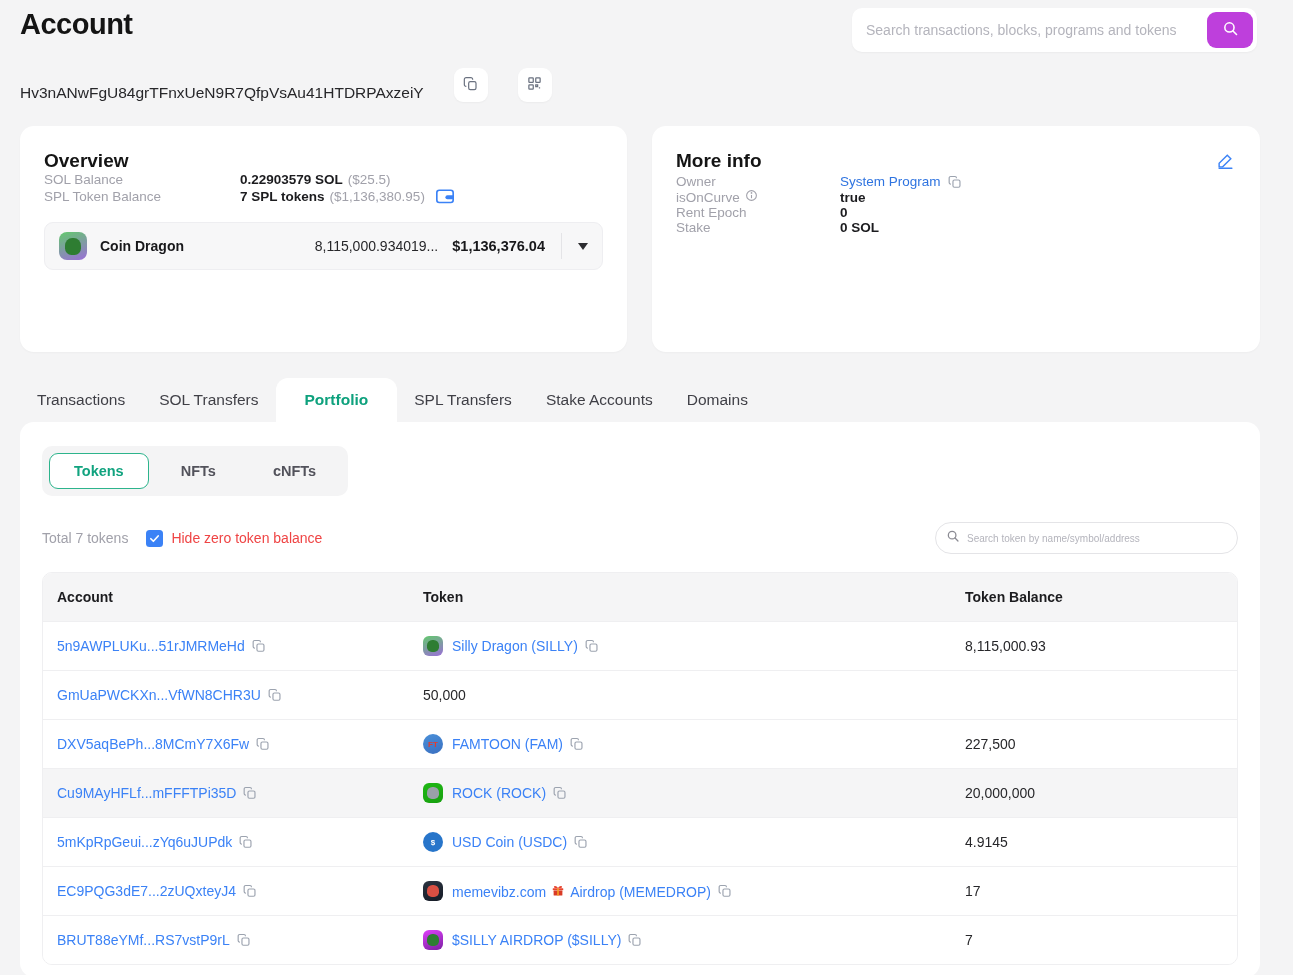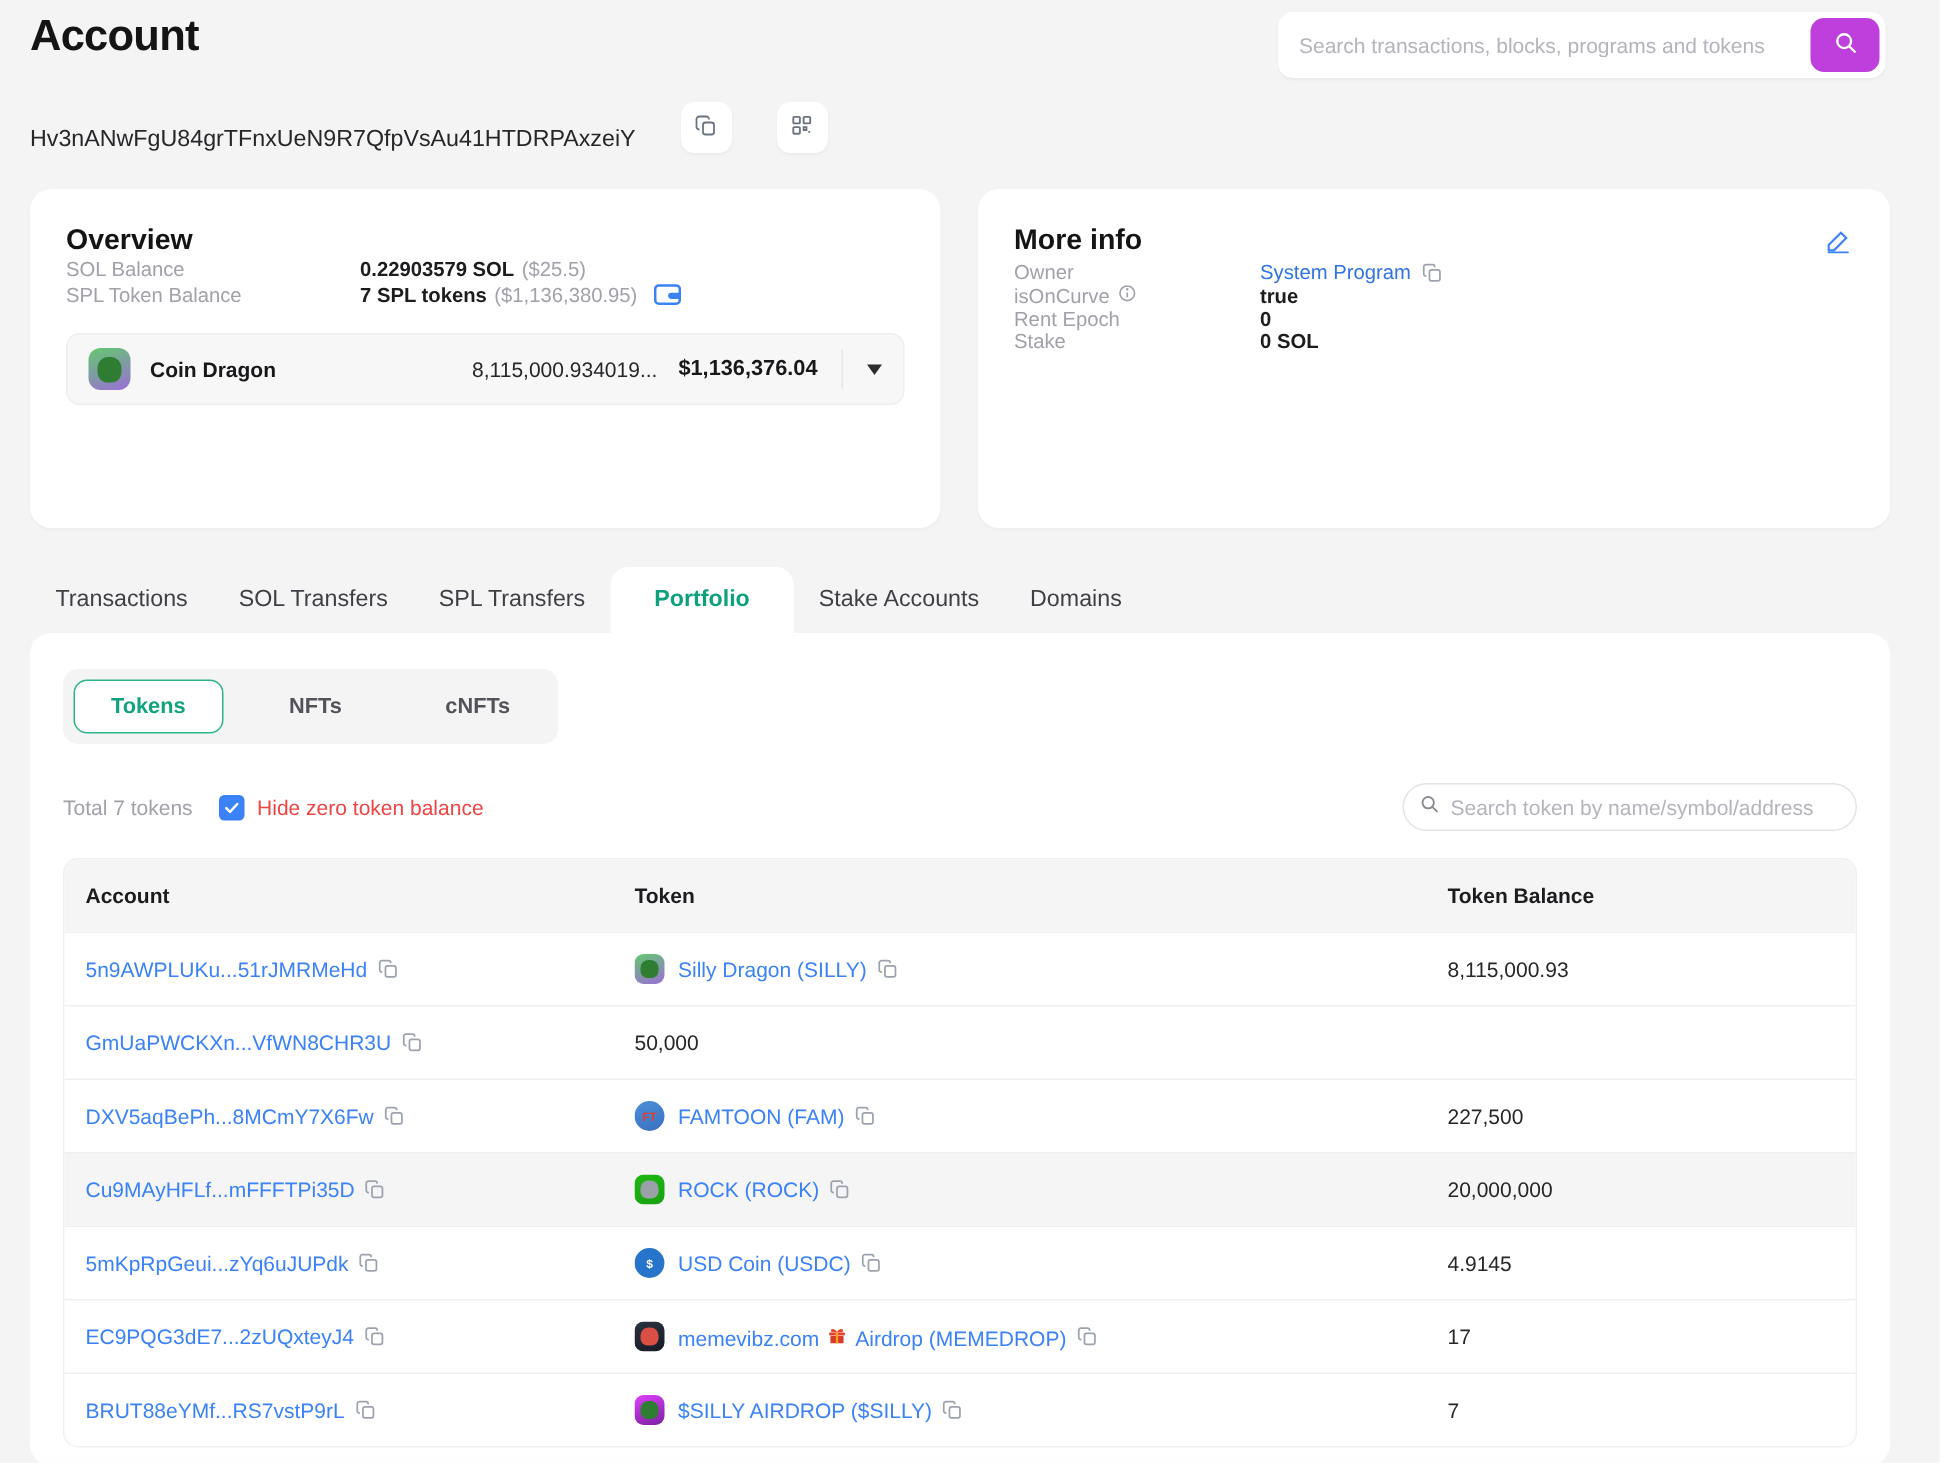--- a/index.html
+++ b/index.html
@@ -45,30 +45,30 @@
   .ts-amount { margin-left:auto; font-size:14px; color:#27272a; }
   .ts-usd { margin-left:14px; font-weight:700; font-size:14.5px; }
   .ts-div { width:1px; height:26px; background:#e4e4e7; margin:0 16px; }
   .caret-down { width:0; height:0; border-left:5.5px solid transparent; border-right:5.5px solid transparent; border-top:7px solid #2d2d30; }
   
   .tabs-row { display:flex; margin:26px 33px 0 20px; align-items:flex-end; }
   .tab { padding:13px 17px; font-size:15.5px; color:#3f3f46; cursor:pointer; white-space:nowrap; }
   .tab.active { background:#fff; border-radius:12px 12px 0 0; color:#0ea17d; font-weight:700; padding:13px 29px; }
   
   .main-panel { margin:0 33px 23px 20px; background:#fff; border-radius:14px; padding:24px 22px 12px 22px; }
-  .subtabs { display:inline-flex; background:#f4f4f5; border-radius:10px; padding:7px; gap:19px; }
+  .subtabs { display:inline-flex; background:#f4f4f5; border-radius:10px; padding:7px; gap:7px; }
   .subtab { padding:9px 24px; border-radius:9px; font-size:14.5px; font-weight:700; color:#52525b; cursor:pointer; border:1px solid transparent; }
   .subtab.active { background:#fff; border:1px solid #2db48c; color:#11a37f; }
   .filter-row { display:flex; align-items:center; margin-top:26px; }
   .total-text { color:#a1a1aa; font-size:14px; }
   .chk-wrap { display:flex; align-items:center; gap:8px; margin-left:18px; cursor:pointer; }
   .checkbox { width:17px; height:17px; border-radius:3.5px; background:#3b82f6; display:flex; align-items:center; justify-content:center; }
   .chk-label { font-size:14px; color:#ef4444; }
   .token-search { margin-left:auto; width:303px; height:32px; border:1px solid #e4e4e7; border-radius:16px; display:flex; align-items:center; padding:0 10px; gap:7px; background:#fff; }
-  .token-search input { border:none; outline:none; flex:1; font-size:14px; color:#3f3f46; font-family:inherit; background:transparent; }
+  .token-search input { border:none; outline:none; flex:1; font-size:10px; color:#3f3f46; font-family:inherit; background:transparent; }
   .token-search input::placeholder { color:#b4b4bc; }
   
   .tok-table { margin-top:18px; border:1px solid #efeff1; border-radius:10px; overflow:hidden; }
   .t-row { display:grid; grid-template-columns:366px 542px auto; align-items:center; height:49px; padding:0 14px; border-top:1px solid #efeff1; background:#fff; }
   .t-row.thead { background:#f5f5f6; border-top:none; height:48px; }
   .t-row.thead .t-cell { font-weight:700; font-size:14px; color:#1c1c1f; }
   .t-row.hl { background:#f5f5f6; }
   .t-cell { display:flex; align-items:center; font-size:14px; color:#27272a; overflow:hidden; white-space:nowrap; }
   .t-cell a { color:#3b82f6; text-decoration:none; cursor:pointer; }
   .t-cell .tok-badge { margin-right:9px; }
@@ -187,22 +187,22 @@
           <span class="lbl">Stake</span>
           <span class="val-bold">0 SOL</span>
         </div>
       </div>
   </div>
 </div>
 
 <div class="tabs-row" id="tabs-row">
     <div class="tab">Transactions</div>
     <div class="tab">SOL Transfers</div>
+    <div class="tab active">Portfolio</div>
     <div class="tab">SPL Transfers</div>
-    <div class="tab active">Portfolio</div>
     <div class="tab">Stake Accounts</div>
     <div class="tab">Domains</div>
   </div>
 
 <div class="main-panel">
   <div class="subtabs" id="subtabs">
       <div class="subtab active">Tokens</div>
       <div class="subtab">NFTs</div>
       <div class="subtab">cNFTs</div>
     </div>

